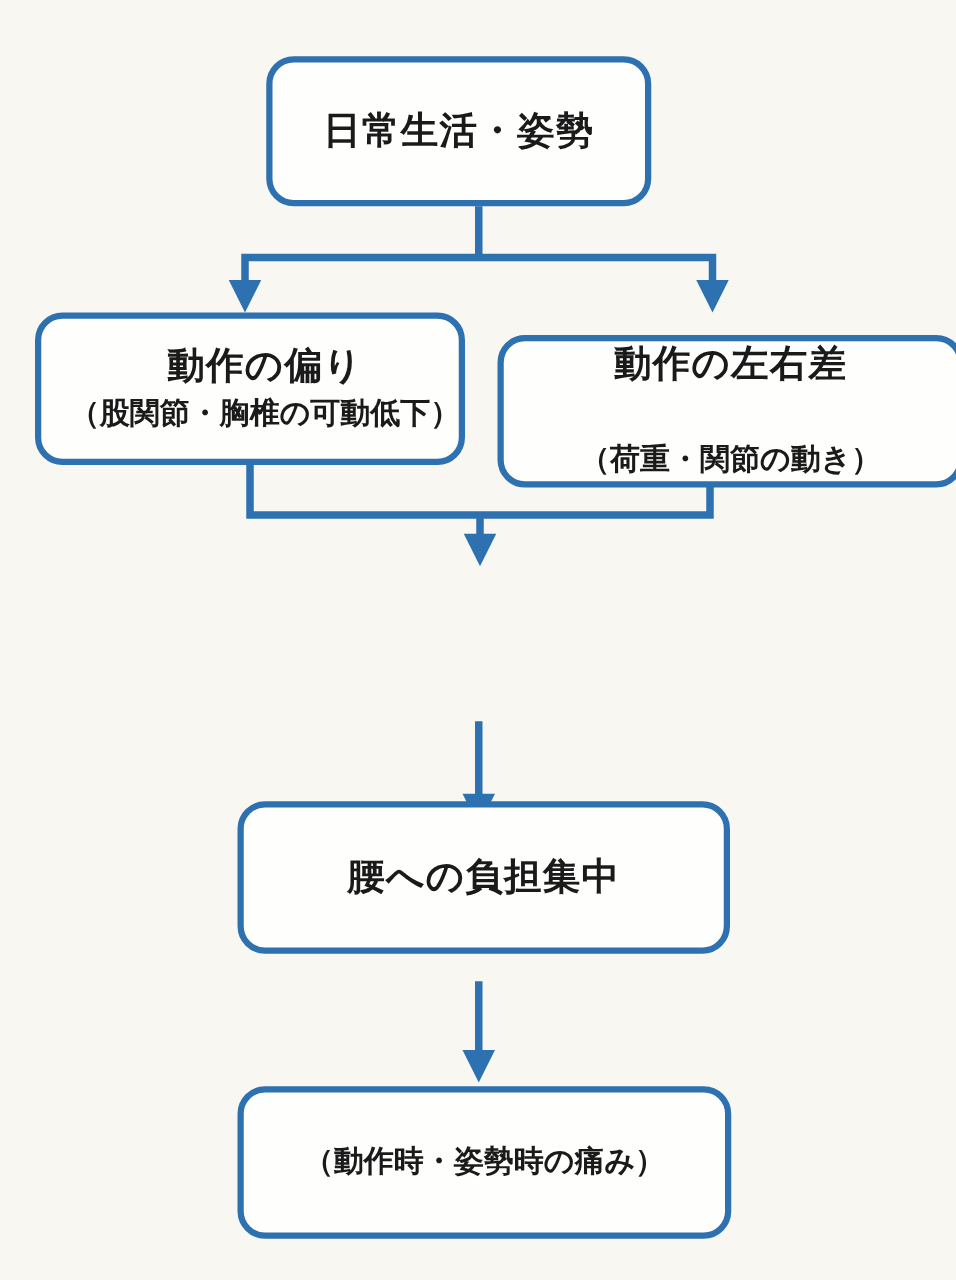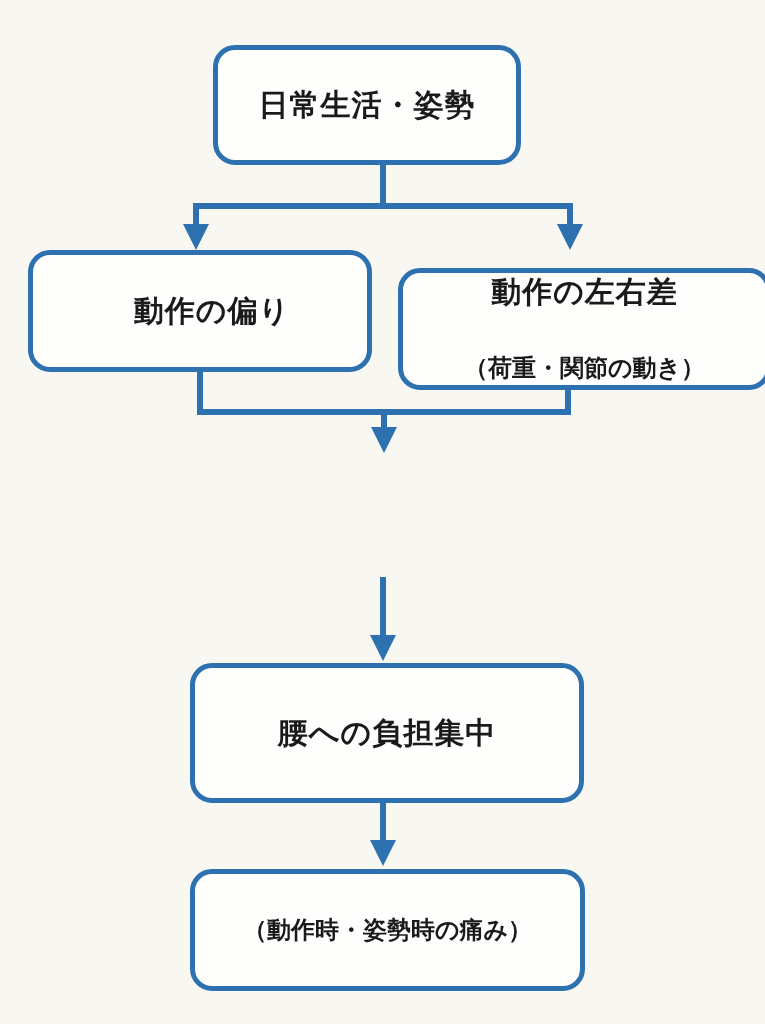--- a/index.html
+++ b/index.html
@@ -54,21 +54,21 @@
     font-size: 24px;
     font-weight: 700;
     line-height: 1.2;
     white-space: nowrap;
   }
   
   .node-0 { left: 213px; top:  45px; width: 308px; height: 120px; }
   .node-1 { left:  28px; top: 250px; width: 344px; height: 122px; padding-left: 28px; }
   .node-2 { left: 398px; top: 268px; width: 373px; height: 122px; gap: 44px; }
   .node-3 { left: 112px; top: 455px; width: 550px; height: 122px; }
-  .node-4 { left: 190px; top: 663px; width: 394px; height: 140px; }
+  .node-4 { left: 190px; top: 641px; width: 394px; height: 122px; }
   .node-5 { left: 190px; top: 869px; width: 395px; height: 122px; }
 </style>
 </head>
 <body>
 
 <div class="canvas">
 
   <svg class="connectors" viewBox="0 0 765 1024" xmlns="http://www.w3.org/2000/svg" aria-hidden="true">
 
     <path class="edge-line" d="M383 165 L383 206 M196 226 L196 206 L570 206 L570 226" stroke="#2e71b0"></path>
@@ -84,20 +84,21 @@
     <path class="edge-line" d="M383 785 L383 842" stroke="#2e71b0"></path>
     <polygon points="370,840 396,840 383,866" fill="#2e71b0"></polygon>
   </svg>
 
   <div class="node node-0">
     <div class="node-title">日常生活・姿勢</div>
   </div>
 
   <div class="node node-1">
     <div class="node-title">動作の偏り</div>
+    <div class="node-sub">（股関節・胸椎の可動低下）</div>
   </div>
 
   <div class="node node-2">
     <div class="node-title">動作の左右差</div>
     <div class="node-sub">（荷重・関節の動き）</div>
   </div>
 
 
   <div class="node node-4">
     <div class="node-title">腰への負担集中</div>

